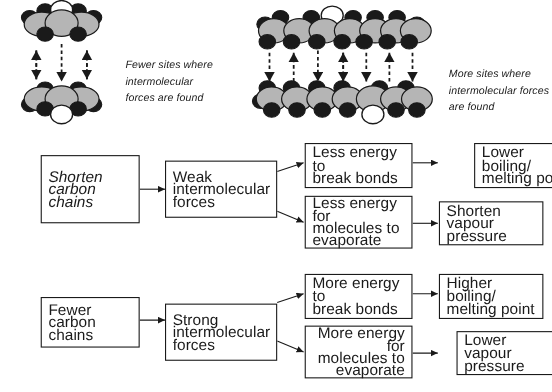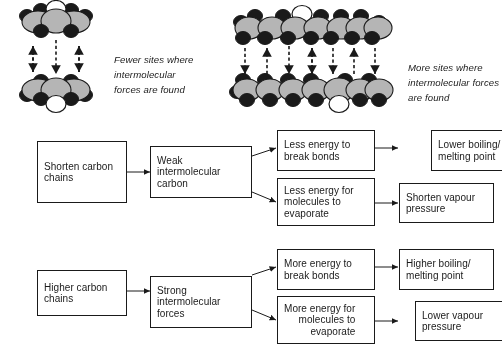--- a/index.html
+++ b/index.html
@@ -38,21 +38,21 @@
   }
   #caption-left  { left: 114px; top: 52px;  width: 108px; }
   #caption-right { left: 396px; top: 60px;  width: 106px; margin-left: 12px; }
 
   .fbox {
     position: absolute;
     box-sizing: border-box;
     border: 1px solid #1a1a1a;
     background: #ffffff;
     color: #1a1a1a;
-    font-size: 10px;
+    font-size: 14px;
     line-height: 11.4px;
     padding: 0 6px;
     display: flex;
     align-items: center;
     white-space: pre-line;
     letter-spacing: 0.05px;
   }
 </style>
 </head>
 <body>
@@ -197,41 +197,41 @@
   </svg>
 
   <div class="caption" id="caption-left">Fewer sites where
 intermolecular
 forces are found</div>
 
   <div class="caption" id="caption-right">More sites where
 intermolecular forces
 are found</div>
 
-  <div class="fbox" style="left:37px;  top:141px; width:90px;  height:62px;">Shorten carbon
+  <div class="fbox" style="left:37px;  top:141px; width:90px;  height:62px;font-style:italic;">Shorten carbon
 chains</div>
 
   <div class="fbox" style="left:150px; top:146px; width:102px; height:52px;">Weak
 intermolecular
-carbon</div>
+forces</div>
 
   <div class="fbox" style="left:277px; top:130px; width:98px;  height:41px;">Less energy to
 break bonds</div>
 
   <div class="fbox" style="left:277px; top:178px; width:98px;  height:48px;">Less energy for
 molecules to
 evaporate</div>
 
   <div class="fbox" style="left:399px; top:130px; width:95px;  height:41px;margin-left:32px;">Lower boiling/
 melting point</div>
 
   <div class="fbox" style="left:399px; top:183px; width:95px;  height:40px;">Shorten vapour
 pressure</div>
 
-  <div class="fbox" style="left:37px;  top:270px; width:90px;  height:46px;">Higher carbon
+  <div class="fbox" style="left:37px;  top:270px; width:90px;  height:46px;">Fewer carbon
 chains</div>
 
   <div class="fbox" style="left:150px; top:276px; width:102px; height:52px;">Strong
 intermolecular
 forces</div>
 
   <div class="fbox" style="left:277px; top:249px; width:98px;  height:41px;">More energy to
 break bonds</div>
 
   <div class="fbox" style="left:277px; top:296px; width:98px;  height:48px;text-align:right;">More energy for

